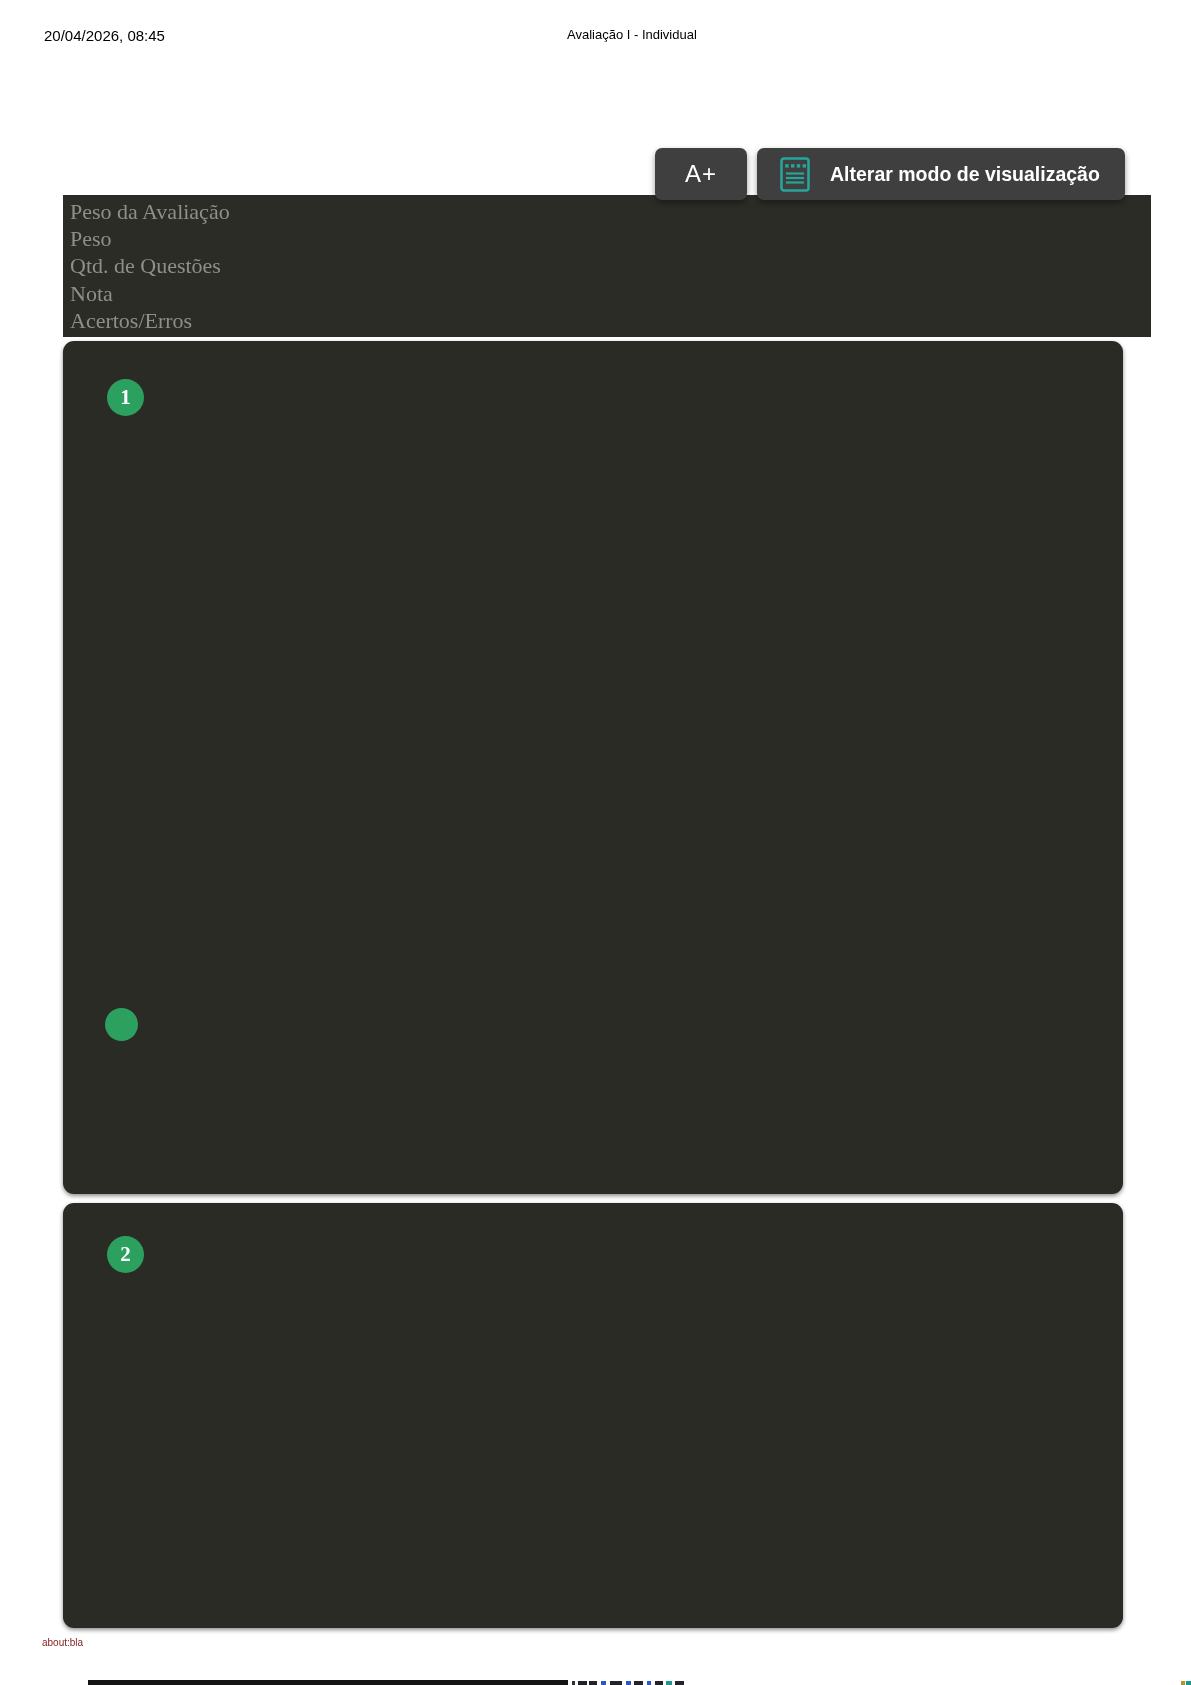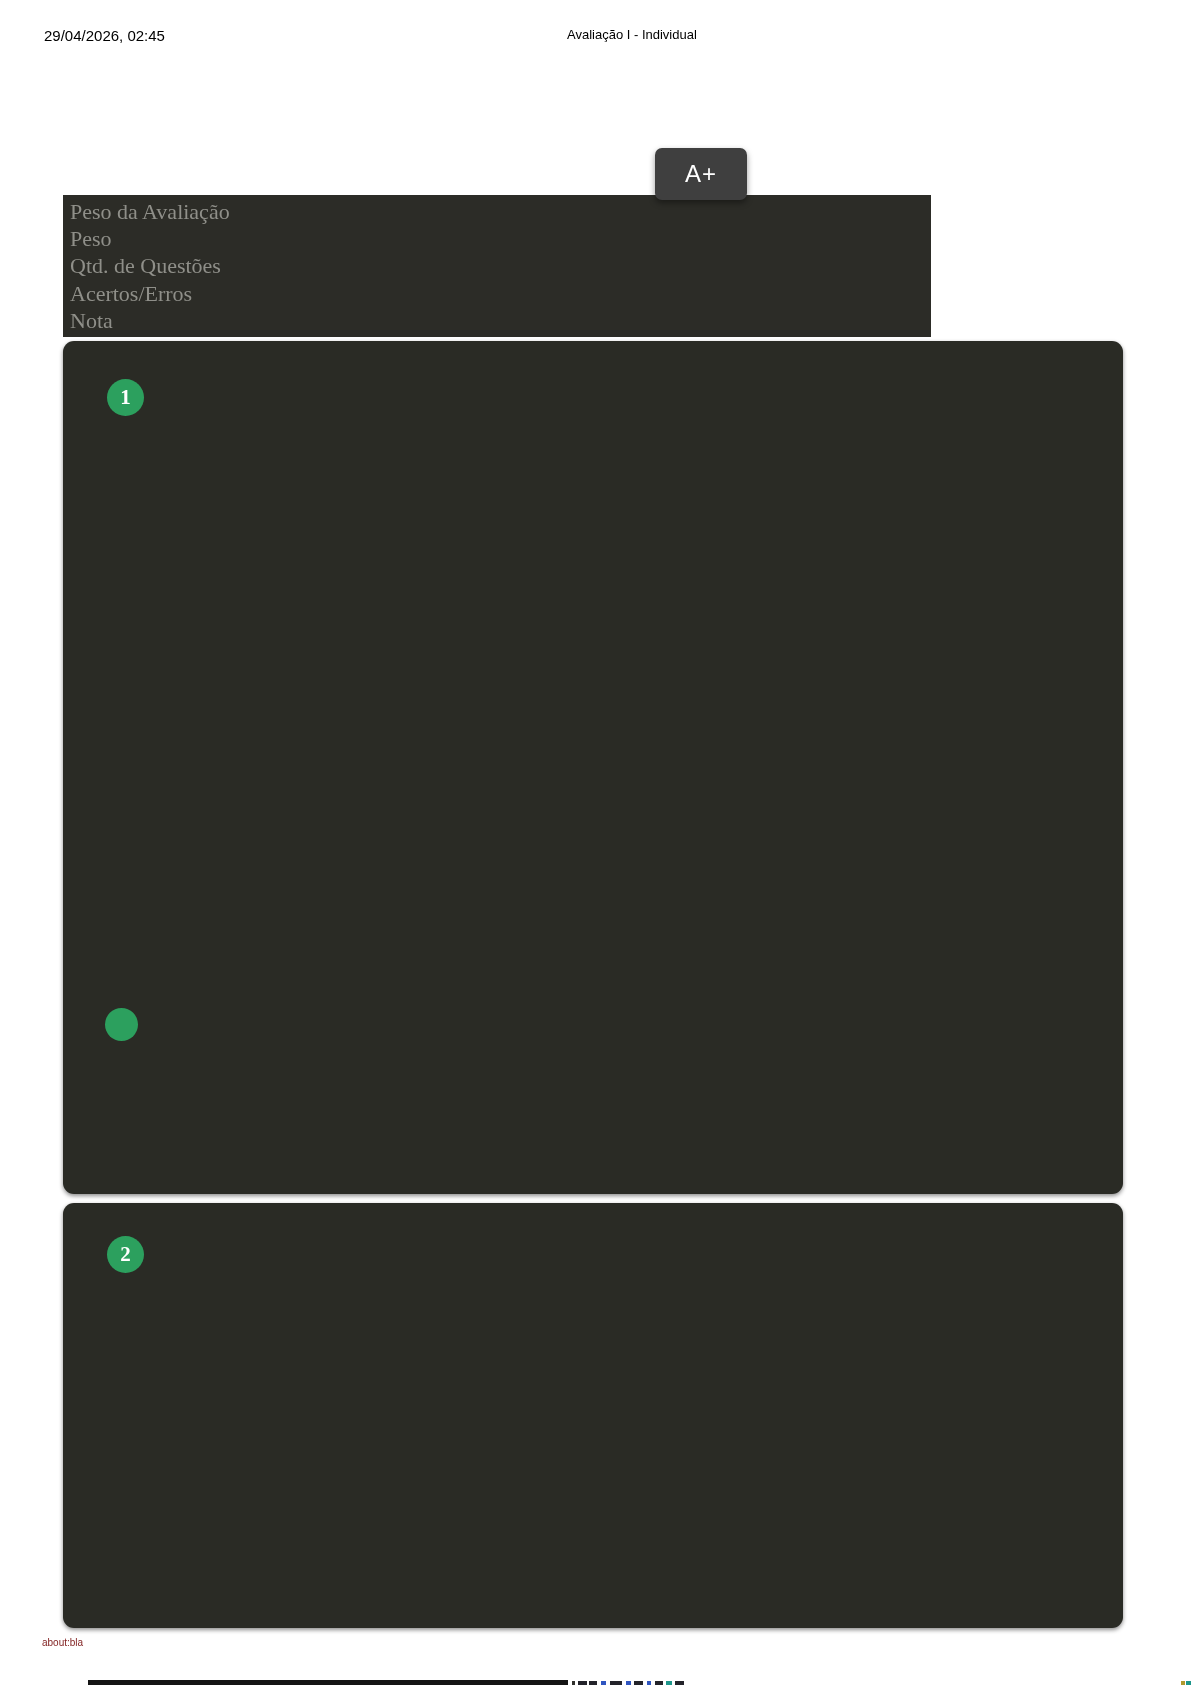--- a/index.html
+++ b/index.html
@@ -14,21 +14,21 @@
   
   .btn{position:absolute;top:148px;height:52px;background:#3f3f3f;border:none;border-radius:7px;
        box-shadow:0 3px 6px rgba(0,0,0,0.40);color:#ffffff;display:flex;align-items:center;
        justify-content:center;cursor:pointer;z-index:5;font-family:"Liberation Sans",sans-serif;}
   .btn-aplus{left:655px;width:92px;font-size:24px;font-weight:400;letter-spacing:1px;}
   .btn-view{left:757px;width:368px;font-size:19.5px;font-weight:700;gap:20px;justify-content:flex-start;
             padding-left:23px;box-sizing:border-box;}
   .btn-view .vicon{width:30px;height:35px;flex:0 0 auto;display:block;}
 
   
-  .summary{position:absolute;left:63px;top:195px;width:868px;height:142px;background:#2c2c27;
+  .summary{position:absolute;left:63px;top:195px;width:1088px;height:142px;background:#2c2c27;
            box-sizing:border-box;padding:3px 0 0 7px;}
   .summary .line{display:block;font-family:"Liberation Serif","DejaVu Serif",serif;
                  font-size:22px;line-height:27.2px;color:#8f8f89;white-space:nowrap;}
 
   
   .card{position:absolute;left:63px;width:1060px;background:#2a2b25;border-radius:11px;
         box-shadow:0 2px 4px rgba(0,0,0,0.45);}
   .card1{top:341px;height:853px;}
   .card2{top:1203px;height:425px;}
   .badge{position:absolute;width:37px;height:37px;border-radius:50%;background:#2ca05e;
@@ -38,32 +38,47 @@
 
   
   .clip{position:absolute;background:#141414;}
   .frag{position:absolute;top:1681px;height:4px;}
 </style>
 </head>
 <body>
 
 <div class="page">
 
-  <span class="ph-date">29/04/2026, 02:45</span>
+  <span class="ph-date">20/04/2026, 08:45</span>
   <span class="ph-title">Avaliação I - Individual</span>
 
   <button class="btn btn-aplus">A+</button>
 
+  <button class="btn btn-view">
+    <span class="vicon">
+      <svg width="30" height="35" viewBox="0 0 30 35">
+        <rect x="1.5" y="1.5" width="27" height="32" rx="2.5" fill="none" stroke="#26a69a" stroke-width="2.6"></rect>
+        <rect x="5.2" y="7.2" width="3.4" height="3.4" fill="#26a69a"></rect>
+        <rect x="11.0" y="7.2" width="3.4" height="3.4" fill="#26a69a"></rect>
+        <rect x="16.8" y="7.2" width="3.4" height="3.4" fill="#26a69a"></rect>
+        <rect x="22.6" y="7.2" width="3.4" height="3.4" fill="#26a69a"></rect>
+        <line x1="6" y1="16.5" x2="24" y2="16.5" stroke="#26a69a" stroke-width="2.2"></line>
+        <line x1="6" y1="21" x2="24" y2="21" stroke="#26a69a" stroke-width="2.2"></line>
+        <line x1="6" y1="25.5" x2="24" y2="25.5" stroke="#26a69a" stroke-width="2.2"></line>
+      </svg>
+    </span>
+    <span>Alterar modo de visualização</span>
+  </button>
 
   <div class="summary">
     <span class="line">Peso da Avaliação</span>
     <span class="line">Peso</span>
     <span class="line">Qtd. de Questões</span>
+    <span class="line">Nota</span>
     <span class="line">Acertos/Erros</span>
-    <span class="line">Nota</span>
   </div>
 
   <div class="card card1">
     <div class="badge" style="left:44px;top:38px;">1</div>
     <div class="bullet" style="left:42px;top:667px;"></div>
   </div>
 
   <div class="card card2">
     <div class="badge" style="left:44px;top:33px;">2</div>
   </div>

